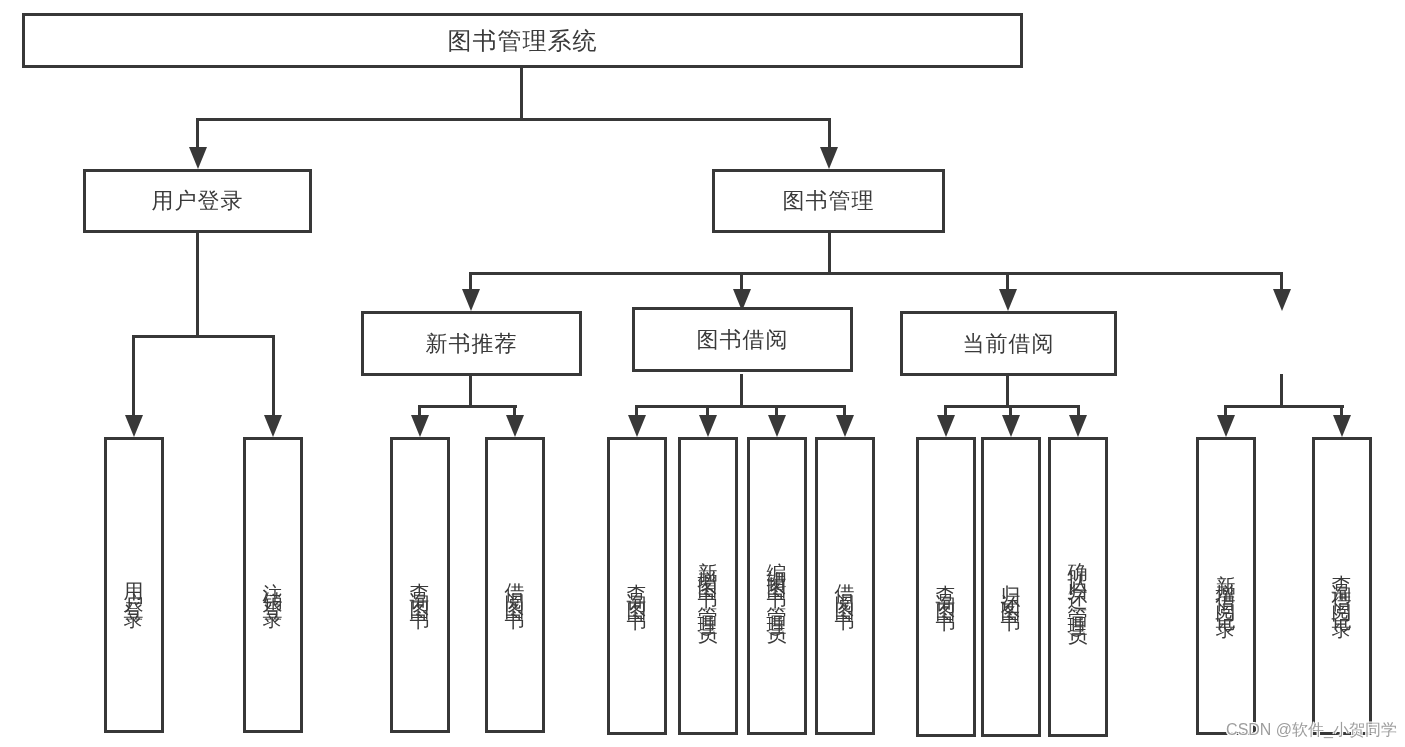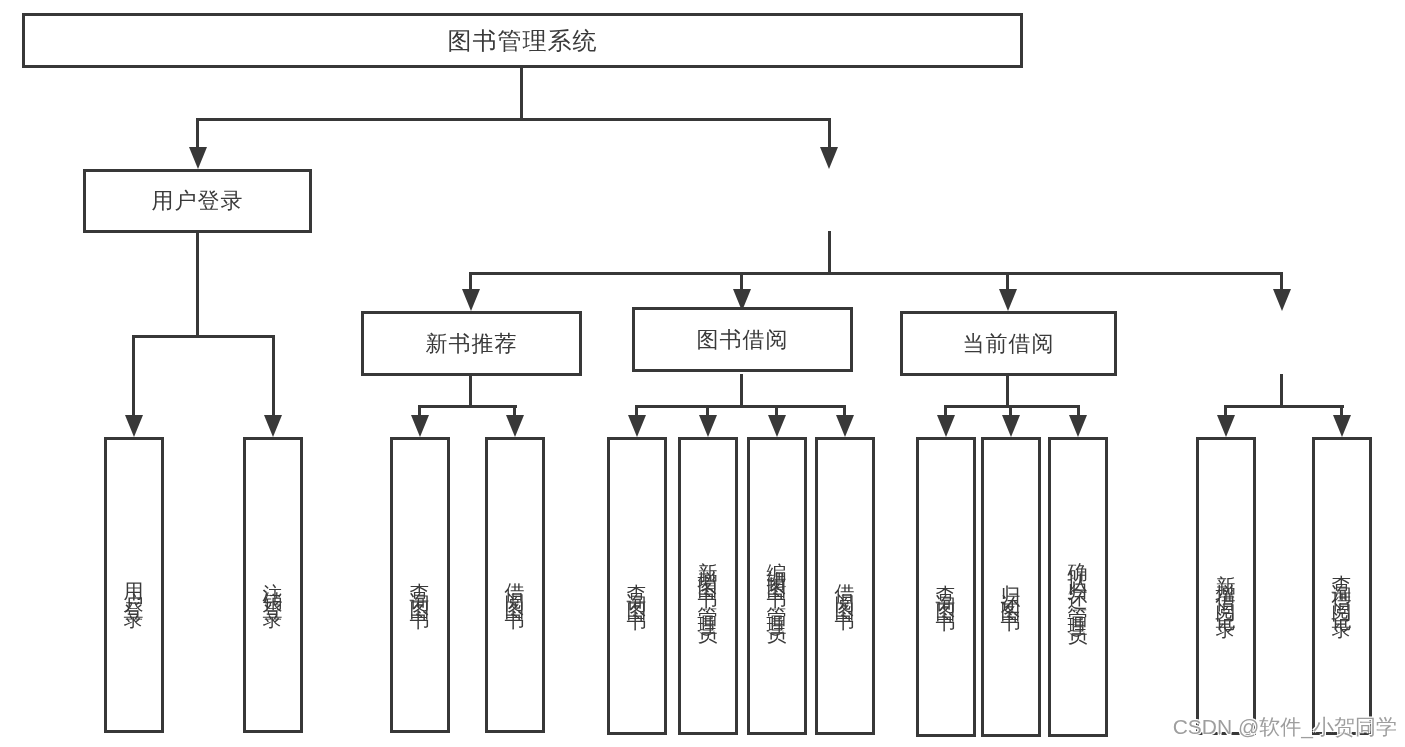--- a/index.html
+++ b/index.html
@@ -35,21 +35,21 @@
   .arrow {
     position: absolute; width: 0; height: 0;
     border-left: 9px solid transparent;
     border-right: 9px solid transparent;
     border-top: 22px solid var(--line, #383838);
   }
   .watermark {
     position: absolute;
     right: 8px;
     bottom: 6px;
-    font-size: 21px;
+    font-size: 16px;
     color: var(--watermark, #a0a0a0);
     text-shadow: -1px -1px 0 #fff, 1px -1px 0 #fff, -1px 1px 0 #fff, 1px 1px 0 #fff;
     z-index: 5;
     white-space: nowrap;
   }
 </style>
 </head>
 <body>
 
 <div class="canvas">
@@ -60,20 +60,23 @@
 
   <div class="vline" style="left:520px; top:68px; height:50px;"></div>
   <div class="hline" style="left:196px; top:118px; width:635px;"></div>
   <div class="vline" style="left:196px; top:118px; height:34px;"></div>
   <div class="arrow" style="left:189px; top:147px;"></div>
   <div class="vline" style="left:828px; top:118px; height:34px;"></div>
   <div class="arrow" style="left:820px; top:147px;"></div>
 
   <div class="node h-node" style="left:83px; top:169px; width:229px; height:64px;">
     <span class="label">用户登录</span>
+  </div>
+  <div class="node h-node" style="left:712px; top:169px; width:233px; height:64px;">
+    <span class="label">图书管理</span>
   </div>
 
   <div class="vline" style="left:196px; top:231px; height:104px;"></div>
   <div class="hline" style="left:132px; top:335px; width:143px;"></div>
   <div class="vline" style="left:132px; top:335px; height:85px;"></div>
   <div class="arrow" style="left:125px; top:415px;"></div>
   <div class="vline" style="left:272px; top:335px; height:85px;"></div>
   <div class="arrow" style="left:264px; top:415px;"></div>
 
   <div class="vline" style="left:828px; top:231px; height:42px;"></div>

